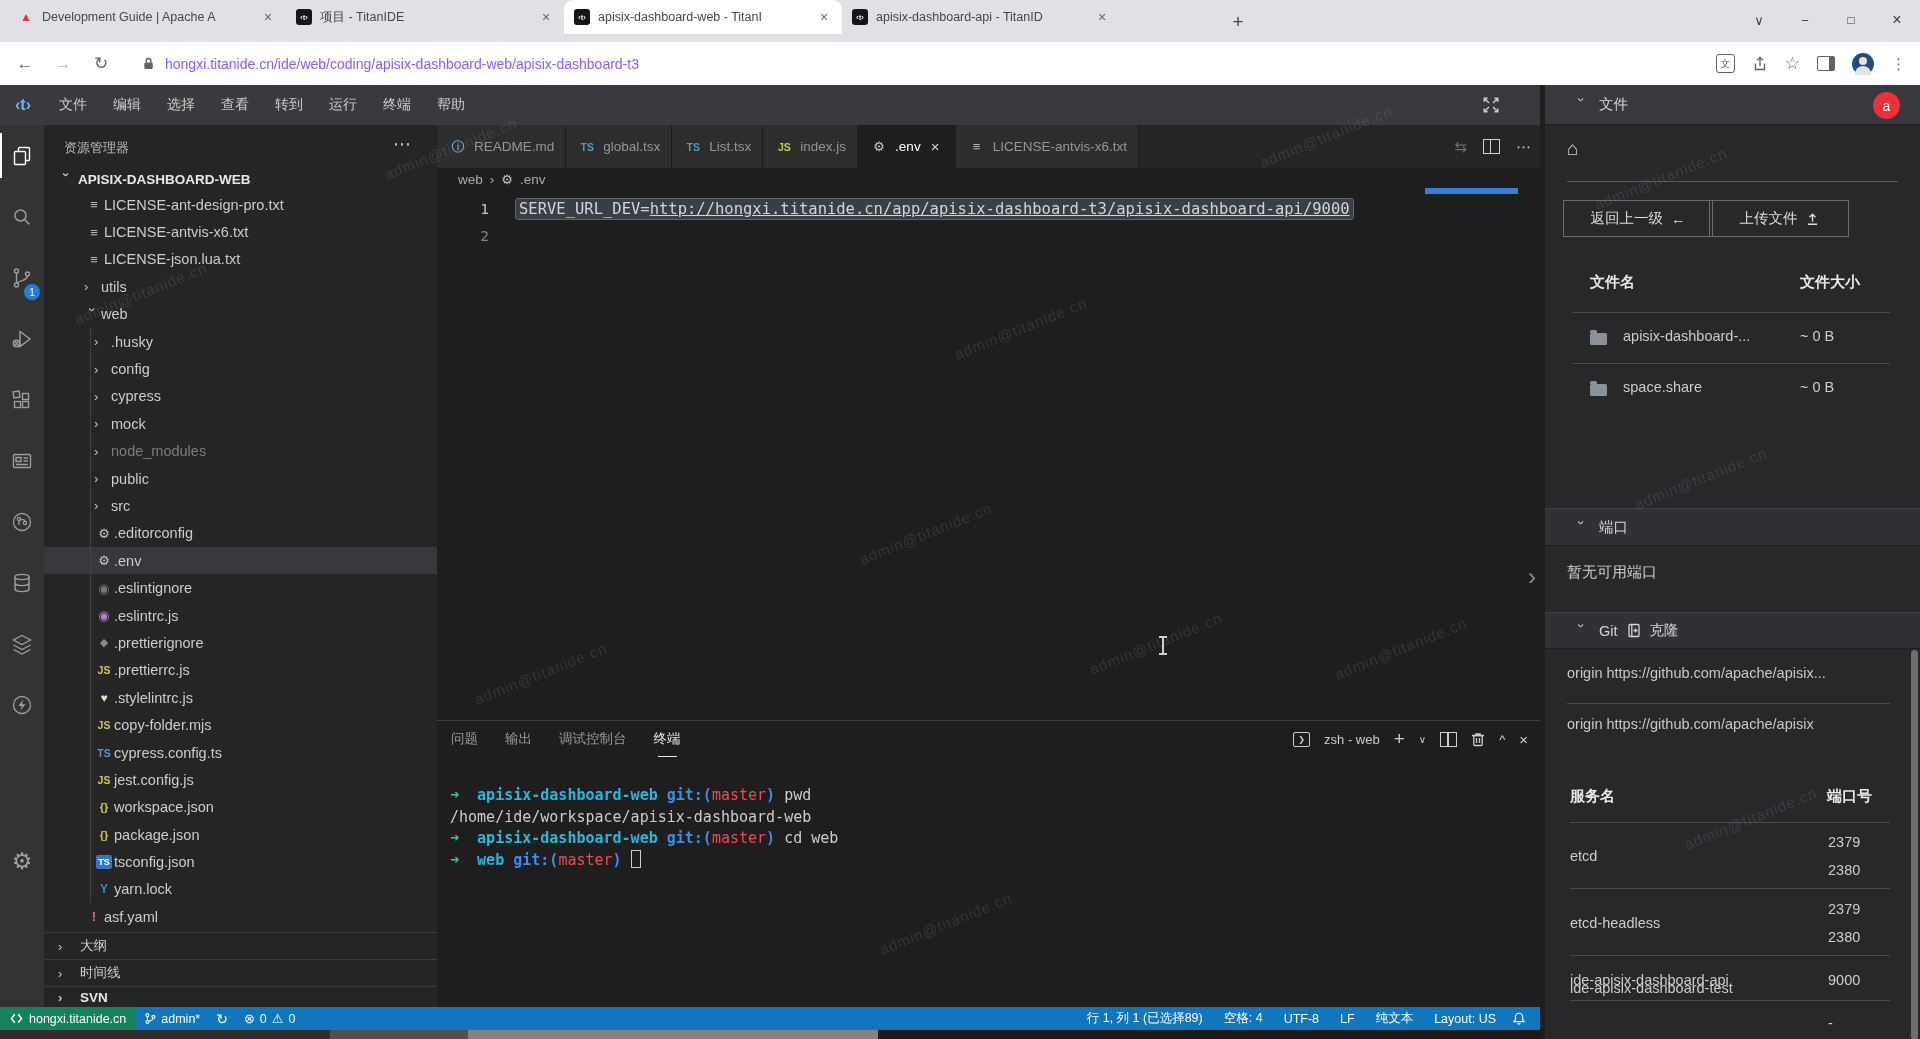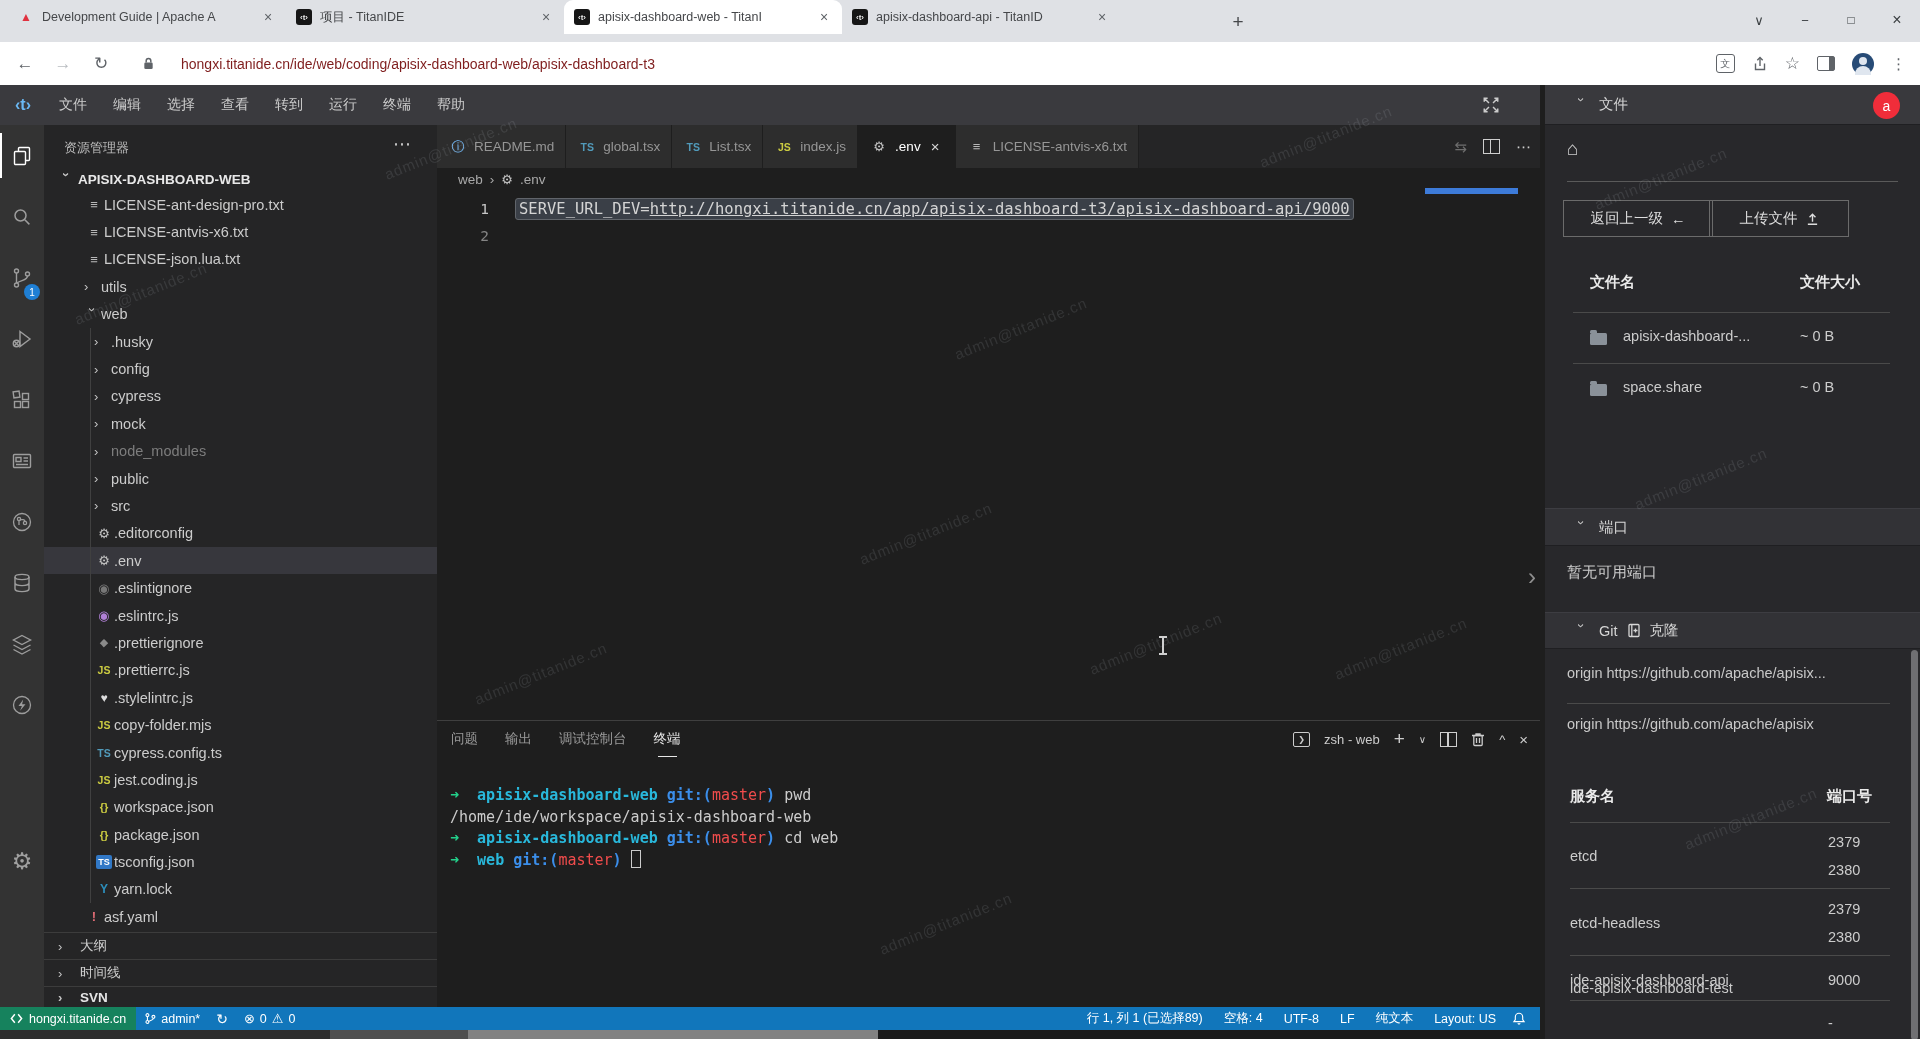--- a/index.html
+++ b/index.html
@@ -15,21 +15,21 @@
   .fav{width:16px;height:16px;flex:none;display:flex;align-items:center;justify-content:center}
   .fav-apache::before{content:"▲";color:#e0313f;font-size:12px}
   .fav-titan{background:#161616;border-radius:3px;color:#eaeaea;font-size:8px;font-weight:bold}
   .fav-titan::before{content:"‹t›"}
   #newtab{position:absolute;left:1224px;top:8px;width:28px;height:28px;display:flex;align-items:center;justify-content:center;font-size:19px;color:#45474a}
   #winctl{position:absolute;right:0;top:0;height:40px;display:flex}
   #winctl span{width:46px;display:flex;align-items:center;justify-content:center;font-size:13px;color:#3c4043}
   #addrbar{position:absolute;left:0;top:42px;width:1920px;height:43px;background:#ffffff;display:flex;align-items:center;padding:0 14px;box-sizing:border-box;gap:16px}
   #addrbar .nav{font-size:17px;color:#5f6368;width:22px;text-align:center}
   #addrbar .nav.dis{color:#b8bcc0}
-  .omni{flex:1;display:flex;align-items:center;gap:26px;height:32px;border-radius:16px;padding:0 14px;font-size:14px;color:#7f1d1d;background:#ffffff}
+  .omni{flex:1;display:flex;align-items:center;gap:10px;height:32px;border-radius:16px;padding:0 14px;font-size:14px;color:#8b5cf6;background:#ffffff}
   .chrome-act{display:flex;align-items:center;gap:17px;color:#5f6368}
   .tr-icon{width:17px;height:17px;border:1.4px solid #5f6368;border-radius:3px;font-size:10px;display:flex;align-items:center;justify-content:center}
   .star{font-size:17px}
   .sidepanel-icon{width:16px;height:13px;border:1.5px solid #5f6368;border-radius:2px;position:relative}
   .sidepanel-icon::after{content:"";position:absolute;right:0;top:0;bottom:0;width:5px;background:#5f6368}
   .avatar-chrome{width:22px;height:22px;border-radius:50%;background:#274b76;position:relative}
   .avatar-chrome::before{content:"";position:absolute;left:7px;top:4px;width:8px;height:8px;border-radius:50%;background:#dfe6ef}
   .avatar-chrome::after{content:"";position:absolute;left:3px;top:13px;width:16px;height:9px;border-radius:8px 8px 0 0;background:#dfe6ef}
   .kebab{font-size:15px}
   
@@ -410,21 +410,21 @@
         <span class="tl">copy-folder.mjs</span>
       </div>
       <div class="trow lvl2 ic-ts guide">
 
         <span class="g">TS</span>
         <span class="tl">cypress.config.ts</span>
       </div>
       <div class="trow lvl2 ic-js guide">
 
         <span class="g">JS</span>
-        <span class="tl">jest.coding.js</span>
+        <span class="tl">jest.config.js</span>
       </div>
       <div class="trow lvl2 ic-braces guide">
 
         <span class="g">{}</span>
         <span class="tl">workspace.json</span>
       </div>
       <div class="trow lvl2 ic-braces guide">
 
         <span class="g">{}</span>
         <span class="tl">package.json</span>

